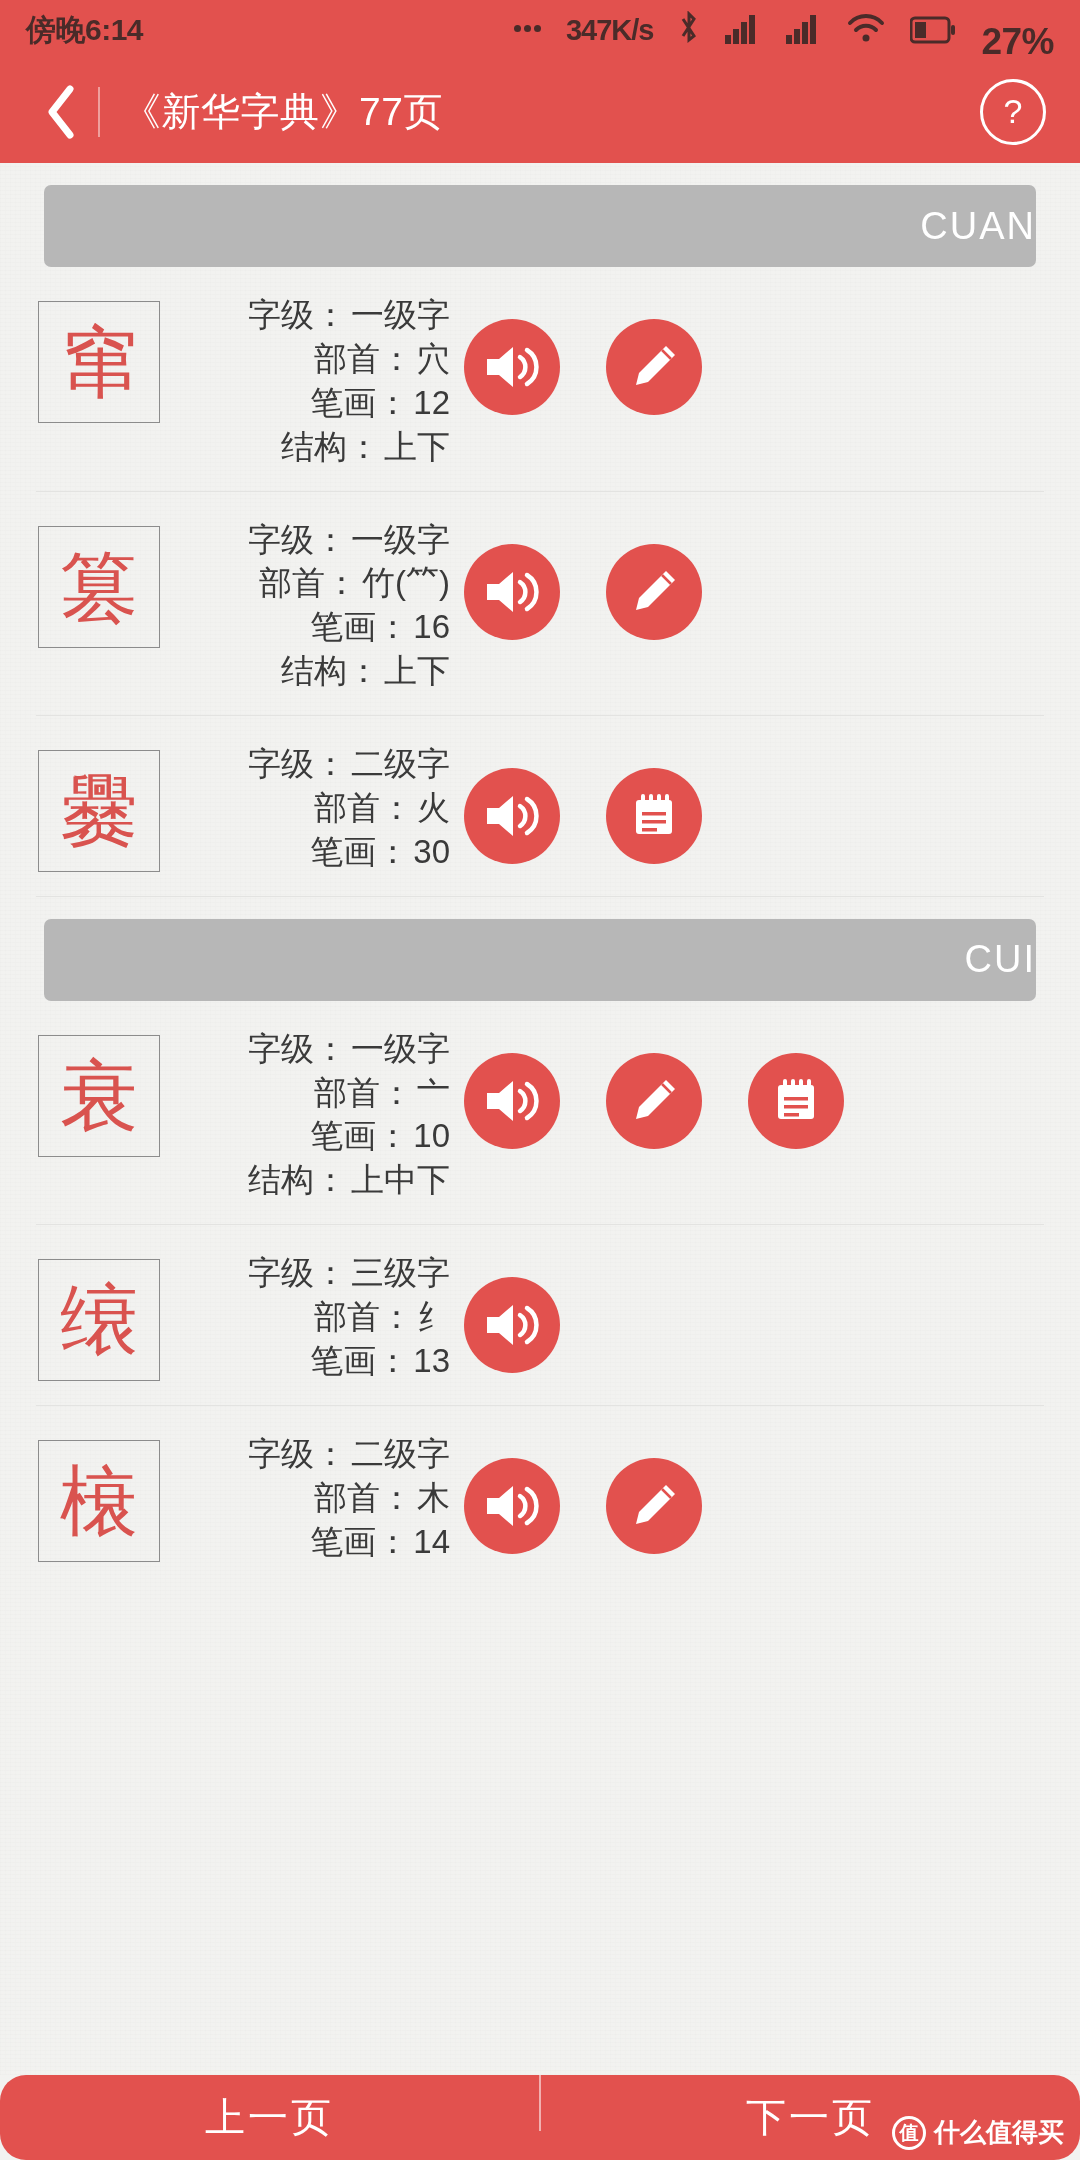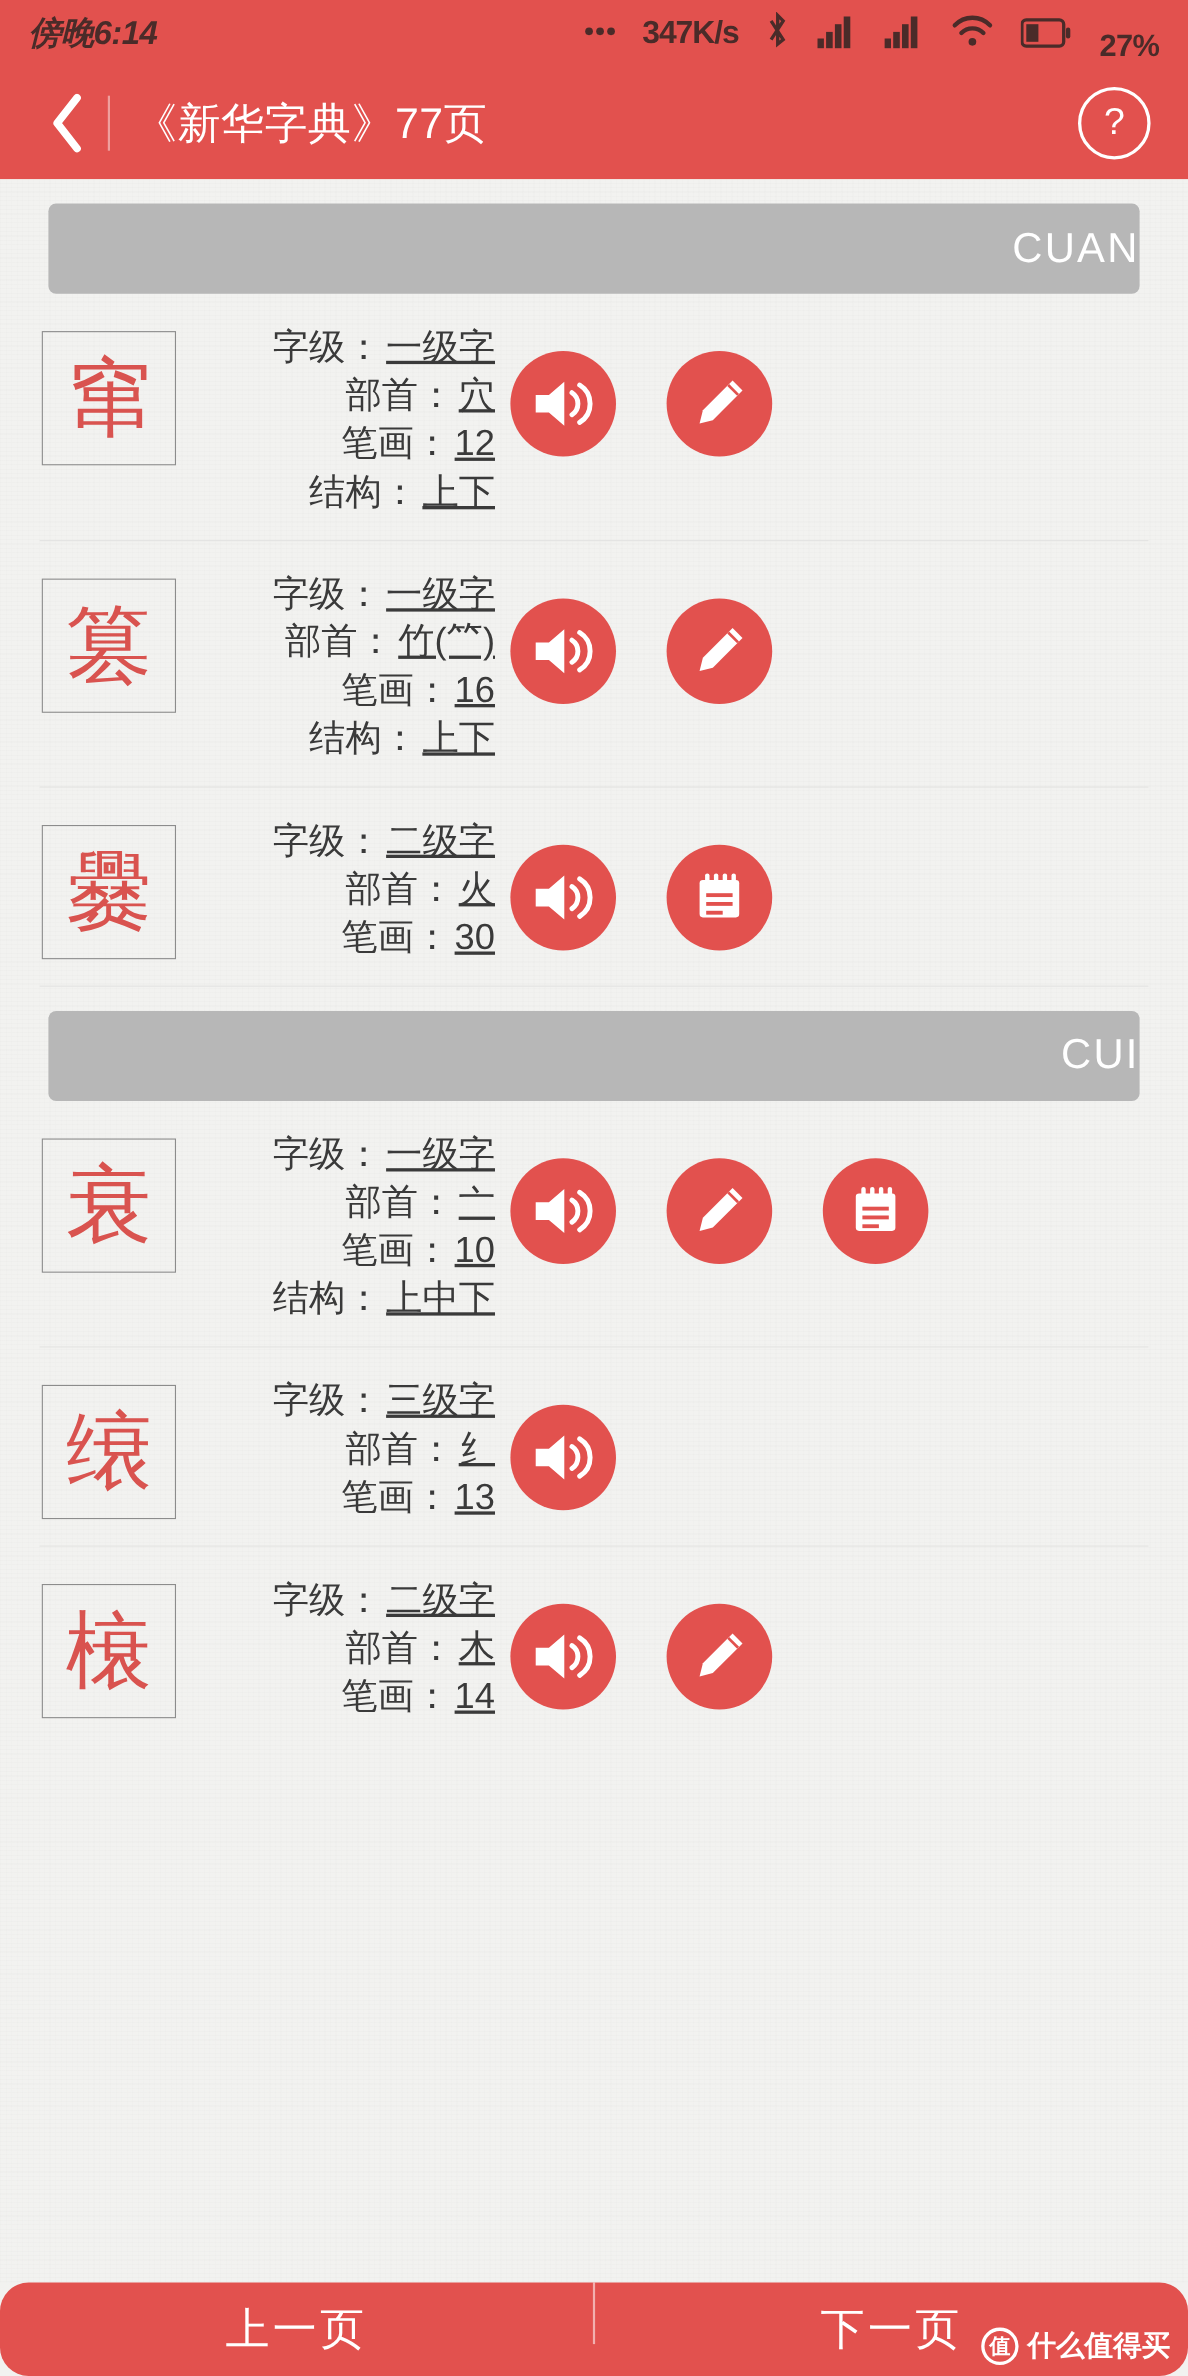--- a/index.html
+++ b/index.html
@@ -10,28 +10,28 @@
   }
   .phone{position:relative;width:1080px;height:2160px;overflow:hidden;background:#f2f2f0;}
 
   
   .statusbar{
     position:absolute;top:0;left:0;width:1080px;height:60px;
     background:#e2514e;color:#3a2422;
     display:flex;align-items:center;justify-content:space-between;
     padding:0 26px;box-sizing:border-box;
   }
-  .sb-time{font-size:30px;font-weight:bold;letter-spacing:-0.5px;color:#4a2b29;font-style:italic;}
+  .sb-time{font-size:30px;font-weight:bold;letter-spacing:-0.5px;color:#4a2b29;}
   .sb-right{display:flex;align-items:center;gap:25px;}
   .sb-dots{display:flex;align-items:flex-end;gap:3px;padding-bottom:3px;}
   .sb-dots i{width:7px;height:7px;border-radius:50%;background:#4a2b29;display:block;}
   .sb-speed{font-size:29px;font-weight:bold;color:#4a2b29;letter-spacing:-1px;}
   .sb-ico{display:block;}
   .sb-batt{display:flex;align-items:center;gap:3px;}
-  .sb-pct{font-size:28px;font-weight:bold;color:#4a2b29;letter-spacing:-0.5px;margin-top:24px;}
+  .sb-pct{font-size:37px;font-weight:bold;color:#4a2b29;letter-spacing:-0.5px;margin-top:24px;}
 
   
   .appbar{
     position:absolute;top:60px;left:0;width:1080px;height:103px;
     background:#e2514e;display:flex;align-items:center;box-sizing:border-box;
     padding:0 34px 0 30px;
     text-align:right;
   }
   .back{width:62px;height:62px;display:flex;align-items:center;justify-content:center;}
   .back svg{display:block;}
@@ -71,21 +71,21 @@
     font-family:"DejaVu Serif","Liberation Serif",serif;
     color:#d9534f;font-size:78px;line-height:1;font-weight:500;
   }
   .details{margin-left:50px;flex:0 0 auto;width:240px;padding-top:2px;}
   .dline{
     font-size:33px;color:#333;line-height:1.33;white-space:nowrap;
     display:flex;
     justify-content:flex-end;
   }
   .dlabel{color:#3a3a3a;}
-  .dval{color:#3a3a3a;margin-left:4px;text-decoration:underline;}
+  .dval{color:#3a3a3a;margin-left:4px;}
 
   .actions{display:flex;align-items:center;gap:46px;margin-left:14px;margin-top:28px;}
   .abtn{
     width:96px;height:96px;border-radius:50%;background:#e2514e;
     display:flex;align-items:center;justify-content:center;flex:0 0 auto;
   }
   .abtn svg{display:block;}
 
   
   .row.clipped{border-bottom:none;}

